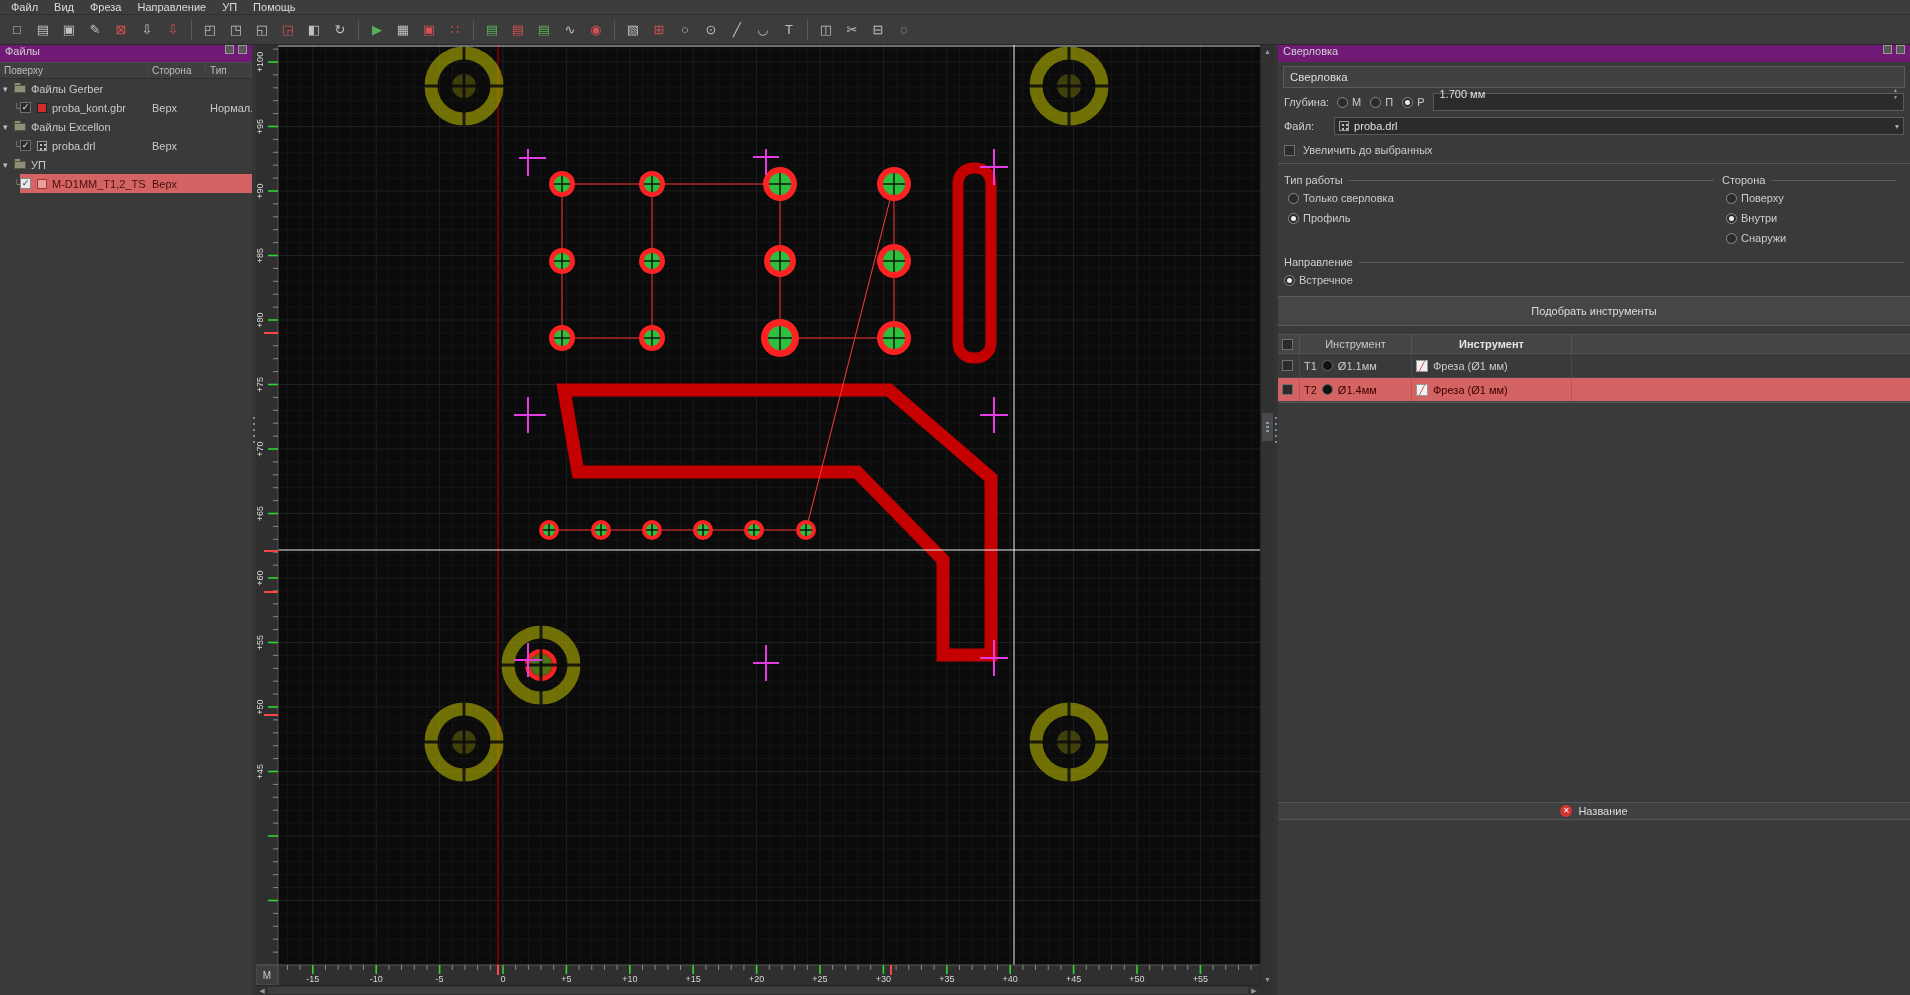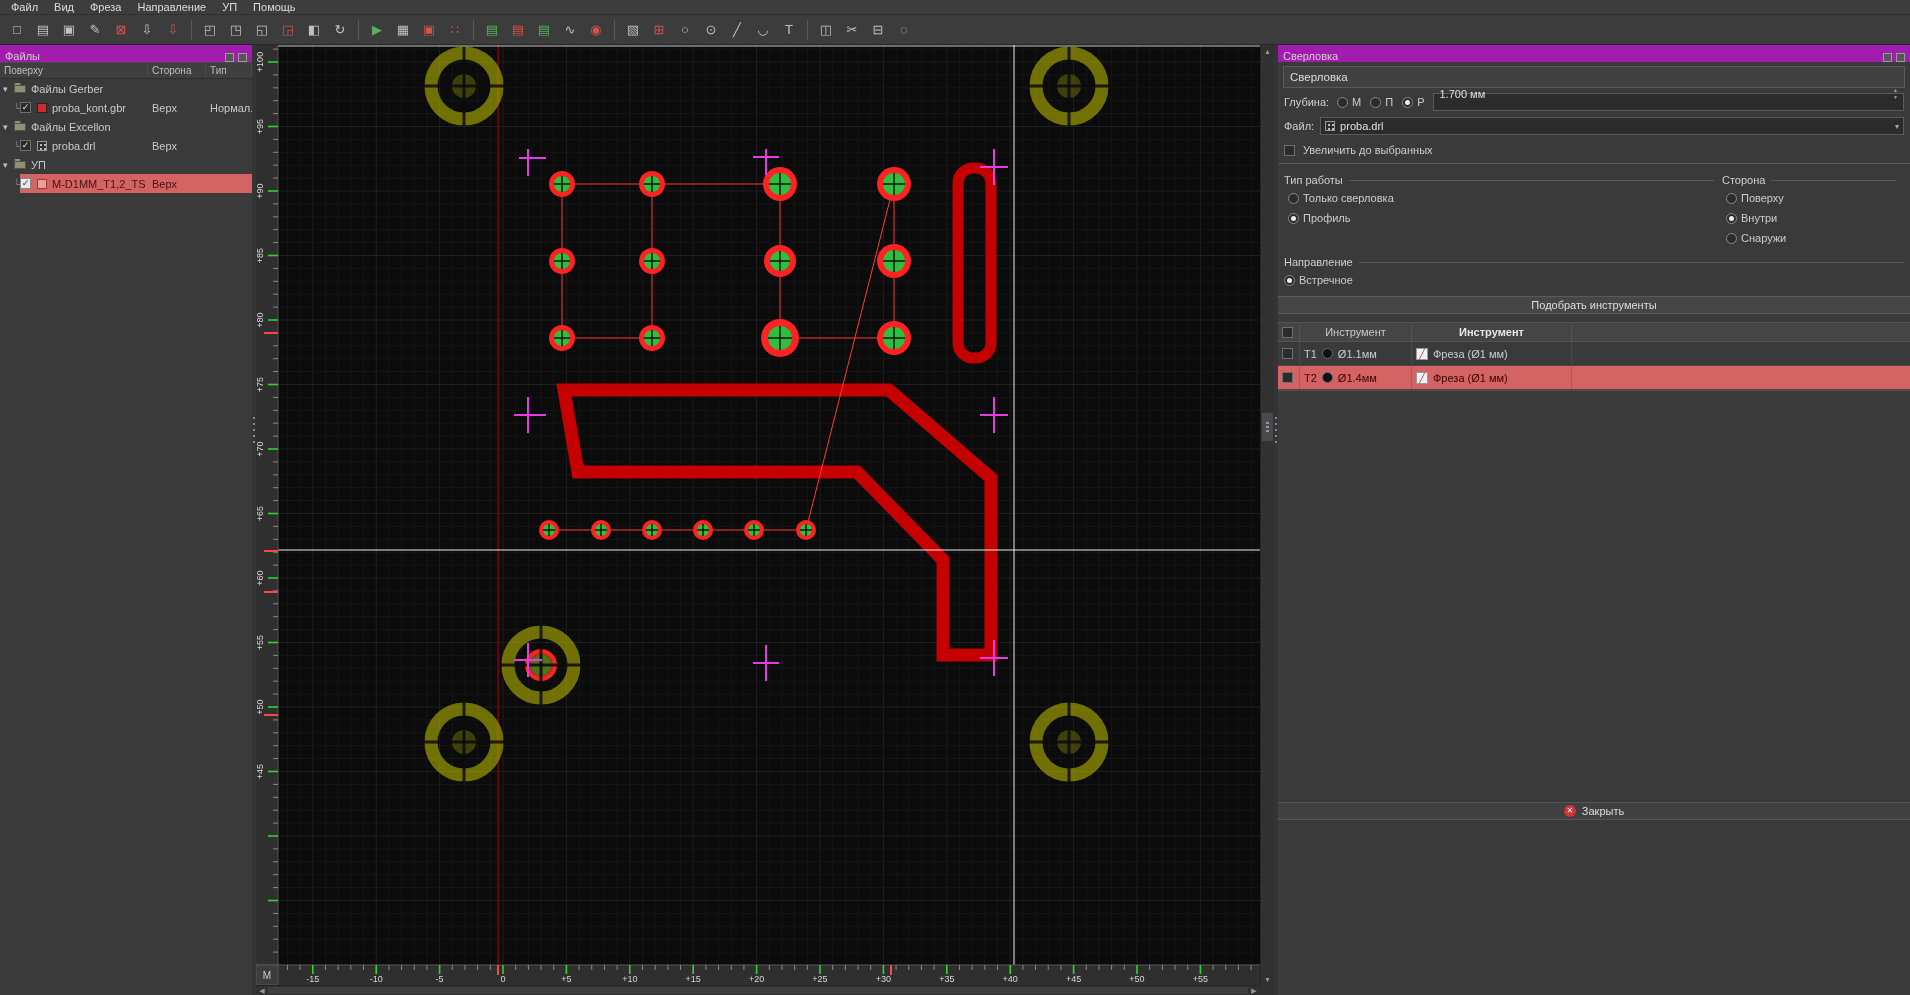--- a/index.html
+++ b/index.html
@@ -18,22 +18,22 @@
              display:flex; align-items:center; padding:0 4px; }
   .tbtn { width:24px; height:24px; margin:0 1px; display:flex; align-items:center;
           justify-content:center; font-size:13px; color:#bdbdbd; border-radius:2px; }
   .tsep { width:1px; height:20px; background:#5a5a5a; margin:0 5px; }
 
   
   .main { flex:1; display:flex; min-height:0; }
 
   
   .left-panel { width:252px; background:#3a3a3a; display:flex; flex-direction:column; }
-  .panel-title { height:17px; background:#a21caf; color:#cfcfcf; font-size:11px;
-                 display:flex; align-items:flex-end; padding:0 5px; }
+  .panel-title { height:17px; background:#701a75; color:#cfcfcf; font-size:11px;
+                 display:flex; align-items:flex-start; padding:0 5px; }
   .panel-title .pt-sp { flex:1; }
   .pt-ic { width:9px; height:9px; border:1px solid #9a9a9a; margin-left:4px; background:#575757; }
   .col-header { height:17px; display:grid; grid-template-columns:1fr 58px 46px;
                 background:#3f3f3f; border-top:1px solid #4b4b4b; border-bottom:1px solid #2e2e2e;
                 font-size:10px; color:#bdbdbd; align-items:center; }
   .col-header div { padding:0 4px; border-right:1px solid #4b4b4b; overflow:hidden; white-space:nowrap; }
   .tree { flex:1; font-size:11px; color:#c9c9c9; overflow:hidden; }
   .tree-row { height:19px; display:flex; align-items:center; }
   .t-indent { width:20px; flex:none; color:#8f8f8f; font-size:9px; text-align:right; }
   .row-inner { flex:1; display:grid; grid-template-columns:1fr 58px 46px; align-items:center; height:100%; }
@@ -79,21 +79,21 @@
   .htrack { flex:1; background:#3e3e3e; margin:1px 0; }
   .sb-corner { position:absolute; right:0; bottom:0; width:14px; height:10px; background:#313131; }
 
   
   .right-panel { flex:1; background:#3a3a3a; display:flex; flex-direction:column;
                  font-size:11px; color:#cccccc; min-width:0; }
   .section-box { margin:4px 5px 2px 5px; height:22px; border:1px solid #5a5a5a; background:#414141;
                  display:flex; align-items:center; padding:0 6px; color:#dedede; font-size:11.5px; }
   .row { display:flex; align-items:center; padding:0 6px; }
   .depth-row { height:24px; gap:8px; }
-  .file-row { height:24px; gap:6px;align-items:center; }
+  .file-row { height:24px; gap:20px;align-items:center; }
   .lbl { color:#cfcfcf; }
   .mini-radios { display:flex; gap:9px; align-items:center; }
   .radio-item { display:flex; align-items:center; gap:4px; height:20px; }
   .radio { width:11px; height:11px; border-radius:50%; border:1px solid #8a8a8a;
            background:#2b2b2b; position:relative; flex:none; }
   .radio.on::after { content:""; position:absolute; left:2px; top:2px; width:5px; height:5px;
                      border-radius:50%; background:#ececec; }
   .spin { flex:1; height:18px; background:#2b2b2b; border:1px solid #5a5a5a; display:flex;
           align-items:center; padding:0 2px 16px 6px; color:#e0e0e0; }
   .spin > span:first-child { flex:1; }
@@ -104,21 +104,21 @@
   .combo .fic { margin:0 2px 0 0; }
   .combo-arrow { margin-left:auto; color:#a8a8a8; font-size:8px; }
   .cb-row { height:20px; gap:5px; margin-top:2px; }
   .divider { height:1px; background:#565656; margin:3px 0 0 0; }
   .two-col { display:grid; grid-template-columns:1fr 182px; padding:0 6px; }
   .heads { margin-top:8px; }
   .sec-head { display:flex; align-items:center; gap:6px; color:#cfcfcf; height:16px; padding-right:8px; }
   .sec-head .line { flex:1; height:1px; background:#5a5a5a; }
   .sec-head.full { margin:6px 6px 0 6px; padding-right:0; }
   .rg-col .radio-item { padding-left:4px; }
-  .wide-btn { margin:6px 0 0 0; height:18px; background:#464646; border-top:1px solid #5a5a5a;
+  .wide-btn { margin:6px 0 0 0; height:30px; background:#464646; border-top:1px solid #5a5a5a;
               border-bottom:1px solid #5a5a5a; border-left:none; border-right:none; color:#dedede;
               font-size:11px; font-family:"Liberation Sans",sans-serif; width:100%; }
   .tool-table { margin-top:8px; border-top:1px solid #525252; border-bottom:1px solid #525252;
                 font-size:11px; }
   .tt-head, .tt-row { display:grid; grid-template-columns:22px 112px 160px 1fr; align-items:center; }
   .tt-head { height:19px; background:#454545; border-bottom:1px solid #525252; color:#c9c9c9; }
   .tt-head .tt-c { border-right:1px solid #525252; height:100%; display:flex; align-items:center;
                    justify-content:center; }
   .tt-head .bold { font-weight:bold; color:#e6e6e6; }
   .tt-row { height:24px; background:#3a3a3a; border-bottom:1px solid #474747; }
@@ -930,18 +930,18 @@
               </div>
               <div class="tt-c" style="border-right: none;"></div>
             </div>
           </div>
       </div>
 
       <div class="flex-spacer"></div>
 
       <div class="action-btn">
         <span class="close-ic">✕</span>
-        <span>Закрыть</span>
+        <span>Название</span>
       </div>
       <div class="rp-bottom"></div>
     </div>
   </div>
 </div>
 
 </body></html>

